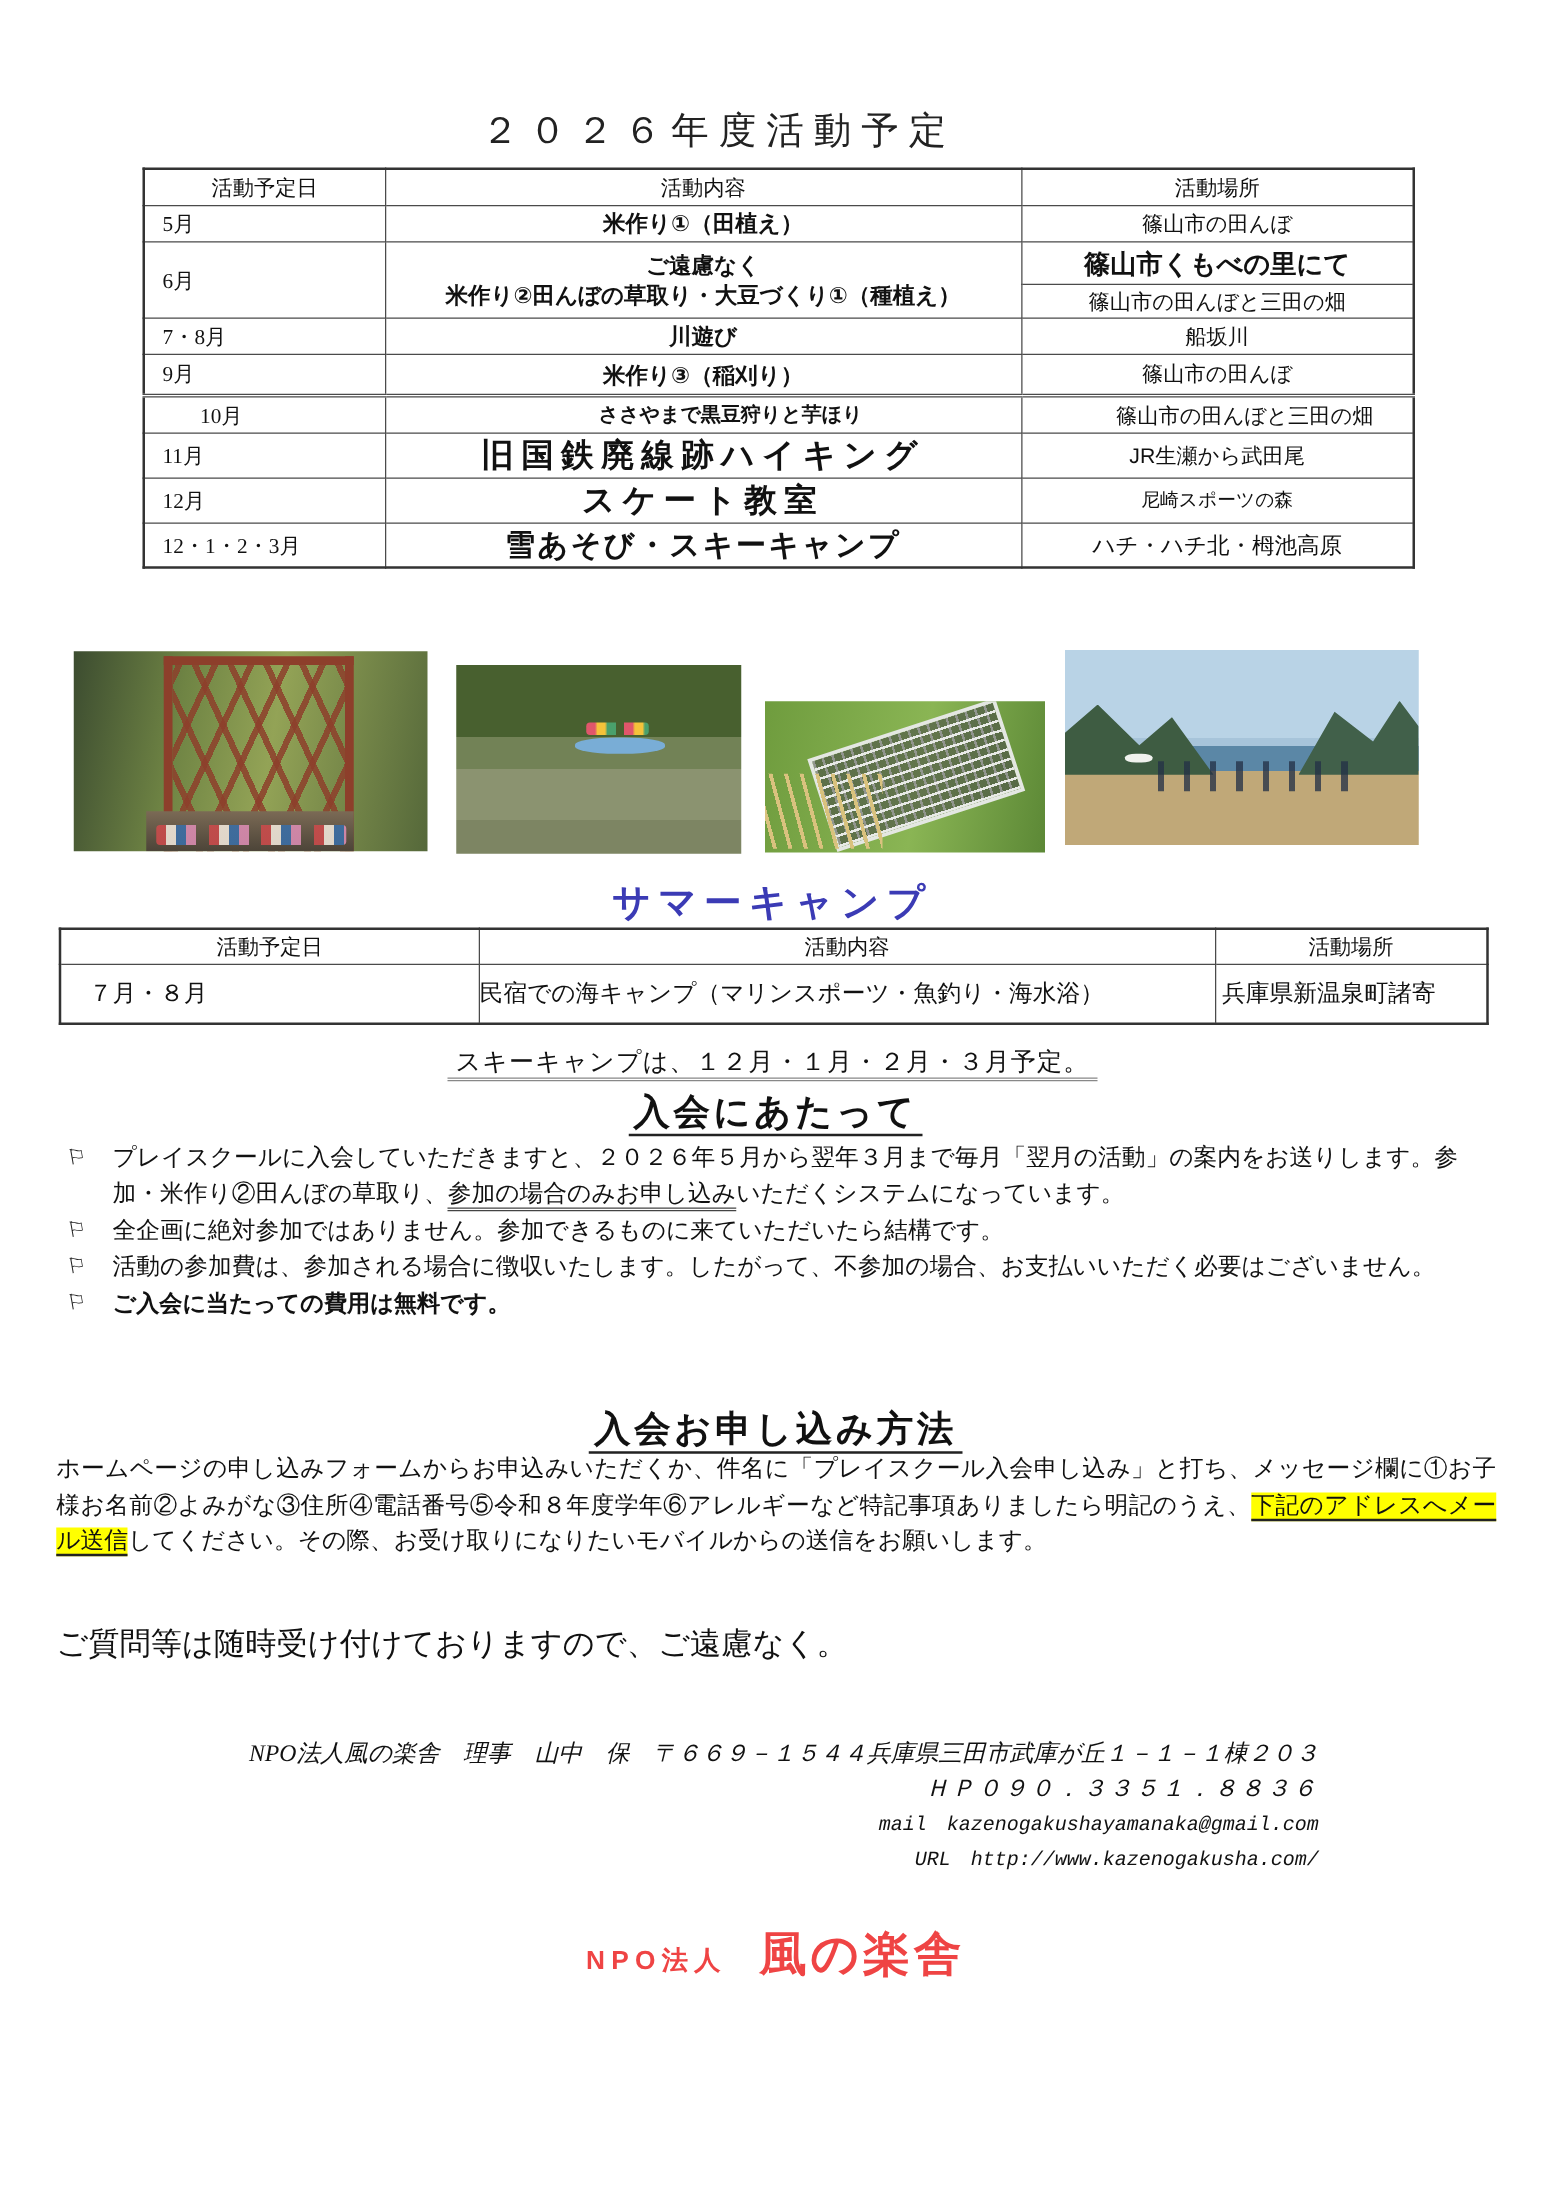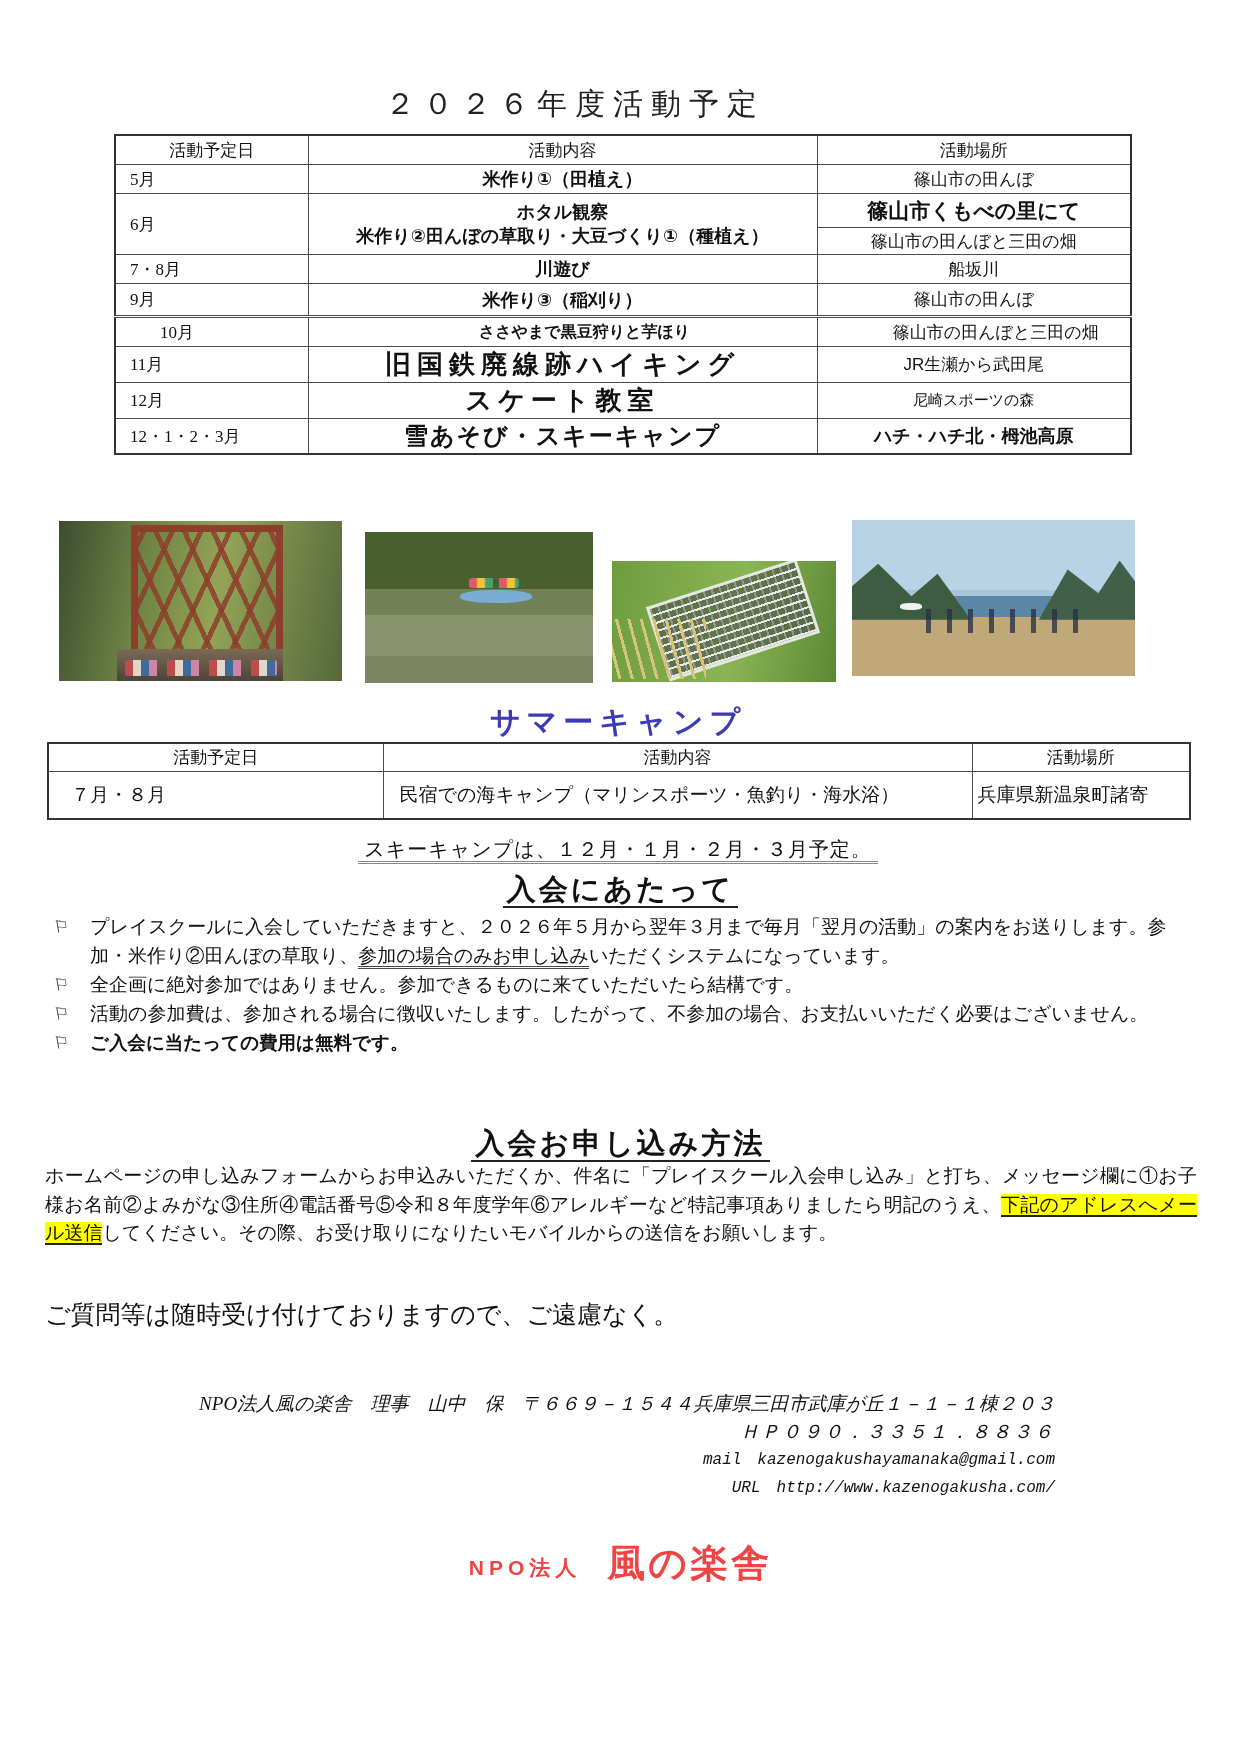--- a/index.html
+++ b/index.html
@@ -15,21 +15,21 @@
   #t1 th,#t1 td{border:1px solid #4a4a4a;padding:0;overflow:hidden;vertical-align:middle;}
   #t1 th{font-weight:normal;font-size:17px;text-align:center;height:28px;}
   #t1 .date{font-size:17px;text-align:left;padding-left:14px;}
   #t1 .c{font-family:"Liberation Sans","DejaVu Sans",sans-serif;font-weight:bold;font-size:18px;text-align:center;}
   #t1 .p{font-family:"Liberation Sans","DejaVu Sans",sans-serif;font-size:17px;text-align:center;}
   #t1 .c-xl{font-size:26px;letter-spacing:6px;font-weight:600;margin-top:21px;}
   #t1 .c-lg{font-size:24px;letter-spacing:2px;font-weight:600;}
   #t1 .c-sm{font-size:16px;font-weight:600;}
   #t1 .p-lg{font-size:21px;font-weight:600;}
   #t1 .p-sm{font-size:15px;}
-  #t1 .p-b{font-weight:bold;font-size:18px;}
+  #t1 .p-b{font-weight:normal;font-size:18px;}
   #t1 tr.dbl td{border-top:3px double #4a4a4a;padding-left:44px;}
 
   
   .notice{top:492px;left:57px;font-size:19px;letter-spacing:1px;}
 
   
   .photo{position:absolute;overflow:hidden;}
   .ph1{left:59px;top:521px;width:283px;height:160px;
        background:linear-gradient(100deg,#3c4c30 0%,#6f8444 30%,#93a356 55%,#55683a 100%);}
   .ph1 .truss{position:absolute;left:72px;top:4px;width:138px;height:152px;border:7px solid #8d3f2b;border-bottom:none;
@@ -62,21 +62,21 @@
        background:repeating-linear-gradient(90deg,rgba(35,48,70,.9) 0 5px,rgba(0,0,0,0) 5px 21px);}
 
   
   .summer-title{top:702px;left:0;width:1236px;text-align:center;font-size:30px;font-weight:bold;
        letter-spacing:6px;color:#3b3bb5;}
   #t2{position:absolute;top:742px;left:47px;border-collapse:collapse;table-layout:fixed;border:2px solid #333;}
   #t2 th,#t2 td{border:1px solid #4a4a4a;padding:0;vertical-align:middle;overflow:hidden;}
   #t2 th{font-weight:normal;font-size:17px;text-align:center;height:27px;}
   #t2 td{height:46px;font-size:19px;}
   #t2 .date{padding-left:22px;}
-  #t2 .cont{padding-left:16px;}
+  #t2 .cont{padding-left:0;}
   #t2 .plc{padding-left:5px;}
 
   
   .ski-note{top:836px;left:0;width:1236px;text-align:center;font-size:20px;letter-spacing:1px;}
   .ski-note span{border-bottom:3px double #888;padding:0 6px 1px 6px;}
 
   
   .sec-h{left:0;width:1241px;text-align:center;font-size:29px;font-weight:bold;letter-spacing:3px;}
   .sec-h span{border-bottom:2px solid #222;padding:0 4px 1px 4px;}
   .h-member{top:870px;}
@@ -127,21 +127,21 @@
       <th>活動場所</th>
     </tr>
     <tr>
       <td class="date" style="height:28px">5月</td>
       <td class="c">米作り①（田植え）</td>
       <td class="p">篠山市の田んぼ</td>
     </tr>
     <tr>
       <td class="date" rowspan="2">6月</td>
       <td class="c" rowspan="2">
-        <div>ホタル観察</div>
+        <div>ご遠慮なく</div>
         <div>米作り②田んぼの草取り・大豆づくり①（種植え）</div>
       </td>
       <td class="p p-lg" style="height:33px">篠山市くもべの里にて</td>
     </tr>
     <tr>
       <td class="p" style="height:26px">篠山市の田んぼと三田の畑</td>
     </tr>
     <tr>
       <td class="date" style="height:28px">7・8月</td>
       <td class="c">川遊び</td>

